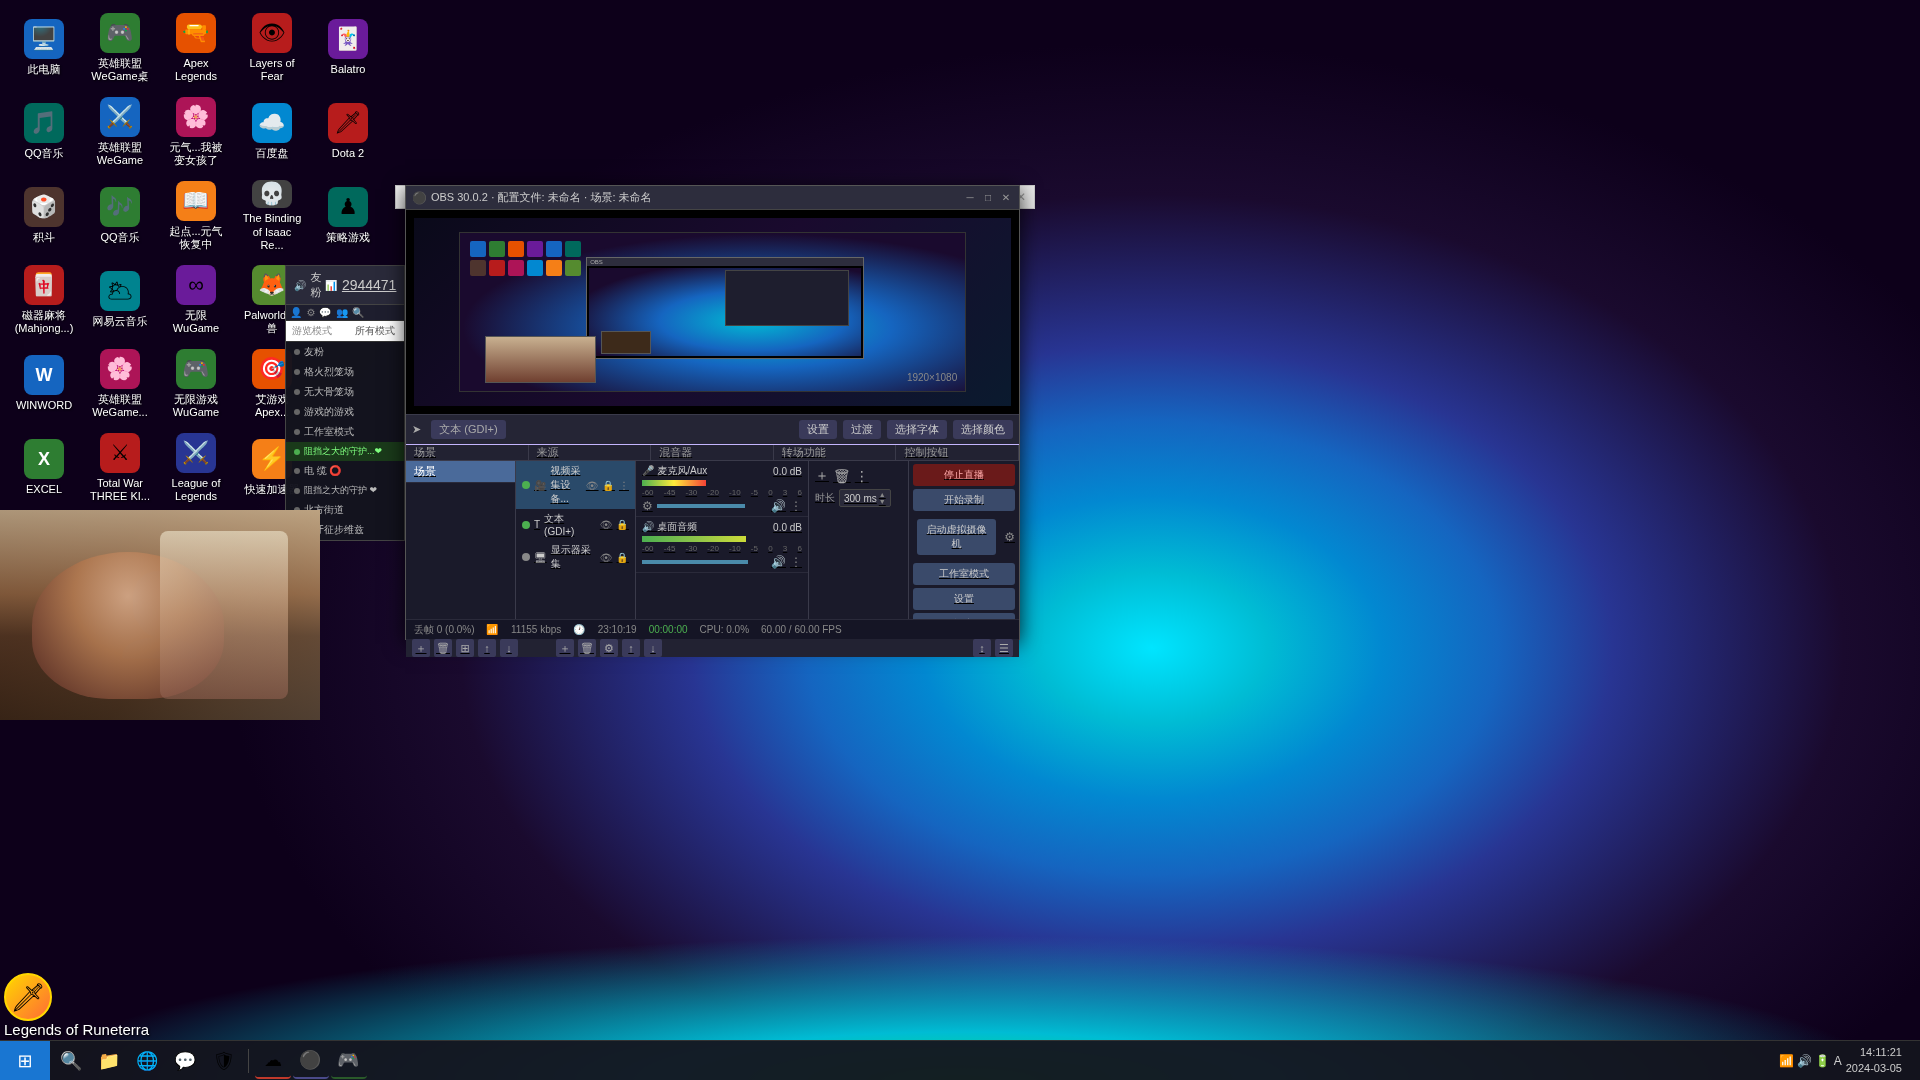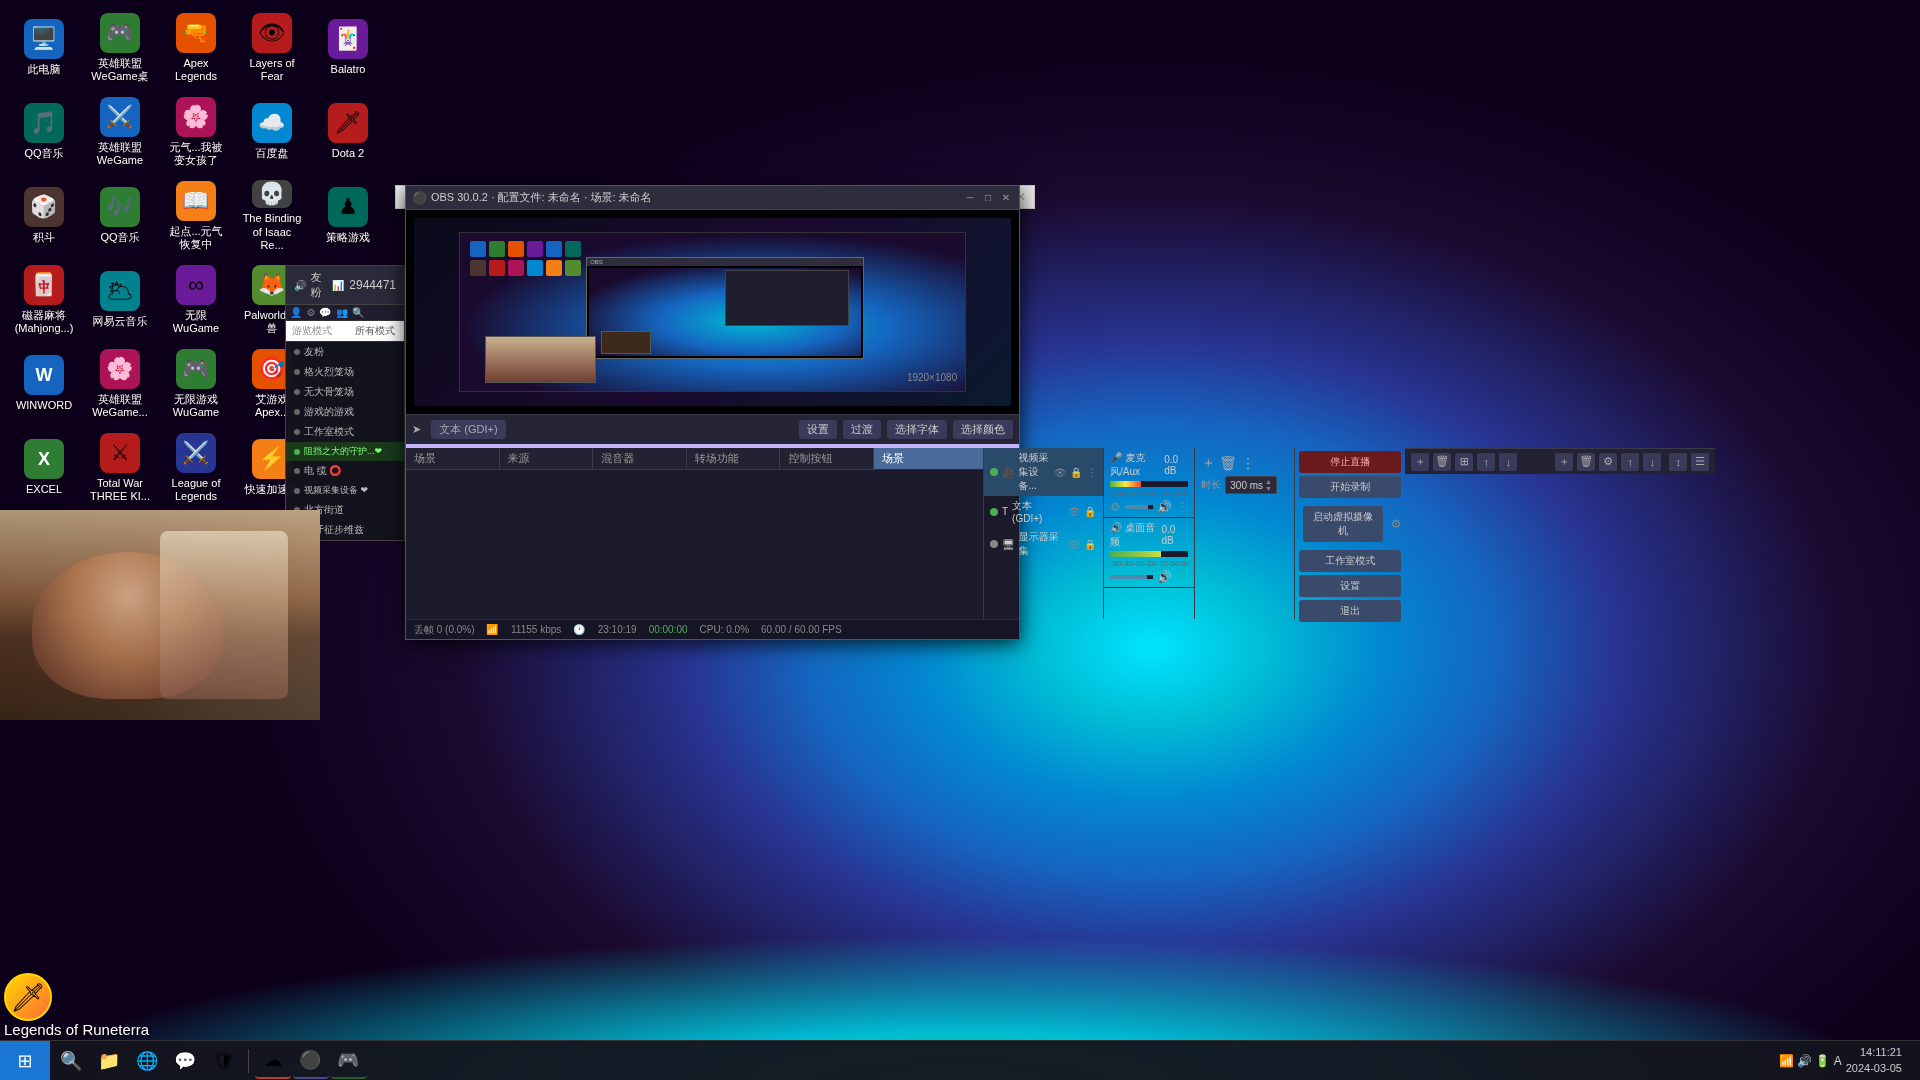--- a/index.html
+++ b/index.html
@@ -338,23 +338,25 @@
       padding: 2px 8px;
       background: #3a3a5a;
       border-radius: 3px;
       cursor: pointer;
     }
 
     
     .obs-panels {
       height: 175px;
       background: #1a1a2a;
-      border-top: 4px solid #c4b5fd;
-      display: flex;
+      border-top: 1px solid #c4b5fd;
+      display: flex;
+      flex-direction: column;
       flex-shrink: 0;
+      text-decoration: underline;
     }
     .obs-panel-headers {
       display: flex;
       height: 22px;
       background: #222232;
       border-bottom: 1px solid #3a3a4a;
     }
     .obs-panel-header {
       flex: 1;
       display: flex;
@@ -723,21 +725,21 @@
     <div style="position:absolute;bottom:10%;left:10%;width:60%;height:70%;background:radial-gradient(ellipse at 50% 30%, #d4a888 0%, #b07850 40%, #704030 80%);border-radius:50% 50% 40% 40%;opacity:0.9;"></div>
     <div style="position:absolute;top:10%;right:10%;width:40%;height:80%;background:linear-gradient(to bottom,#f0e8d0 0%,#c8a080 50%,#906050 100%);border-radius:8px;opacity:0.6;"></div>
   </div>
 </div>
 
 <div class="game-panel" style="top:265px;left:285px;">
   <div class="game-panel-header">
     <span style="color:#888;font-size:10px;">🔊</span>
     <span style="color:#ccc;font-size:11px;">友粉</span>
     <span style="color:#ffd700;font-size:10px;">📊</span>
-    <span style="color:#ccc;font-size:12px;">2944471</span>
+    <span style="color:#ccc;font-size:14px;text-decoration:underline;">2944471</span>
   </div>
   <div style="padding:2px 4px;background:#1e1e2e;border-bottom:1px solid #333;display:flex;gap:4px;flex-wrap:wrap;">
     <span style="color:#888;font-size:10px;">👤</span>
     <span style="color:#888;font-size:10px;">⚙</span>
     <span style="color:#888;font-size:10px;">💬</span>
     <span style="color:#888;font-size:10px;">👥</span>
     <span style="color:#888;font-size:10px;">🔍</span>
   </div>
   <div style="padding:3px 6px;background:#ffffff;border-bottom:1px solid #333;">
     <span style="color:#888;font-size:10px;">游览模式</span>
@@ -766,21 +768,21 @@
   <div class="game-list-item game-highlight">
     <div class="game-dot"></div>
       <span style="font-size:9px;">阻挡之大的守护...❤</span>
   </div>
   <div class="game-list-item">
     <div class="game-dot off"></div>
       <span>电 缆 ⭕</span>
   </div>
   <div class="game-list-item">
     <div class="game-dot off"></div>
-      <span style="font-size:9px;">视频采集设备 ❤</span>
+      <span style="font-size:9px;">阻挡之大的守护 ❤</span>
   </div>
   <div class="game-list-item">
     <div class="game-dot off"></div>
       <span>北方街道</span>
   </div>
   <div class="game-list-item">
     <div class="game-dot off"></div>
       <span>蒙牙征步维兹</span>
   </div>
 </div>

